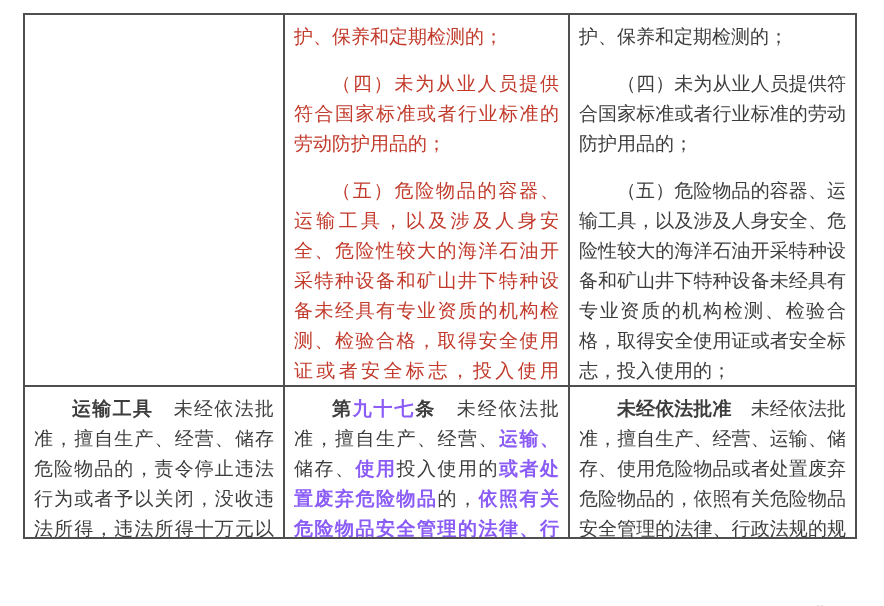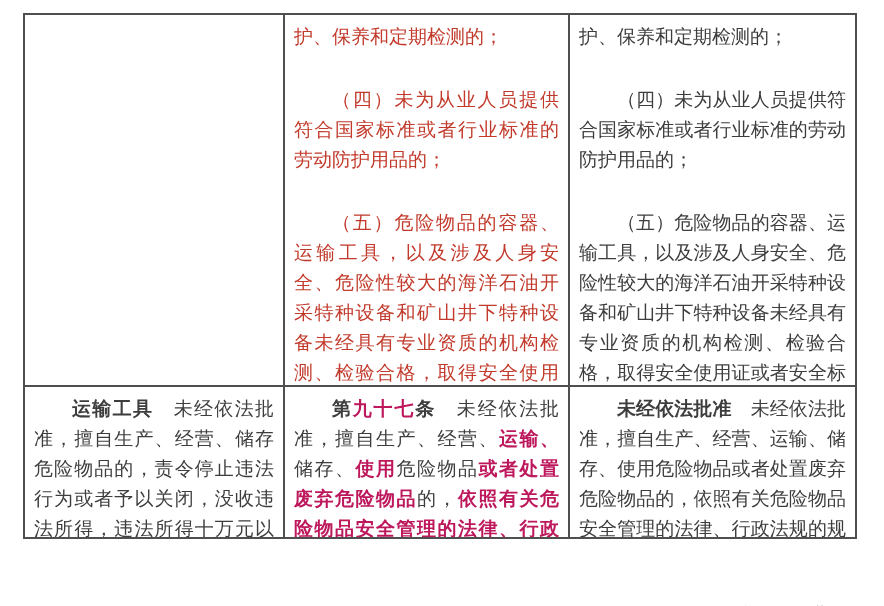--- a/index.html
+++ b/index.html
@@ -31,24 +31,24 @@
     padding: 7px 9px 0 9px;
     overflow: hidden;
     font-size: 19px;
     line-height: 30px;
     text-align: justify;
   }
   .c3 { border-right: none; }
   .r2 { border-bottom: none; }
   .red-cell { color: #c23a2b; }
   .para { margin: 0; }
-  .para + .para { margin-top: 33px; }
+  .para + .para { margin-top: 17px; }
   .para.indent { text-indent: 2em; }
   .seg-bold { font-weight: bold; }
-  .seg-red { color: #be185d; font-weight: bold; }
+  .seg-red { color: #8b5cf6; font-weight: bold; }
   .footer {
     position: absolute;
     left: 0;
     right: 7px;
     top: 572px;
     text-align: right;
     font-size: 15px;
     letter-spacing: 2px;
     color: #3d3d3d;
     margin-top: 32px;
@@ -67,20 +67,20 @@
       </div>
     <div class="cell r1 c3">
         <p class="para">护、保养和定期检测的；</p>
         <p class="para indent">（四）未为从业人员提供符合国家标准或者行业标准的劳动防护用品的；</p>
         <p class="para indent">（五）危险物品的容器、运输工具，以及涉及人身安全、危险性较大的海洋石油开采特种设备和矿山井下特种设备未经具有专业资质的机构检测、检验合格，取得安全使用证或者安全标志，投入使用的；</p>
       </div>
     <div class="cell r2 c1">
         <p class="para indent"><span class="seg-bold">运输工具</span><span>　未经依法批准，擅自生产、经营、储存危险物品的，责令停止违法行为或者予以关闭，没收违法所得，违法所得十万元以上的，并处违法所得一倍以上五倍以下的</span></p>
       </div>
     <div class="cell r2 c2">
-        <p class="para indent"><span class="seg-bold">第</span><span class="seg-red">九十七</span><span class="seg-bold">条</span><span>　未经依法批准，擅自生产、经营、</span><span class="seg-red">运输、</span><span>储存、</span><span class="seg-red">使用</span><span>危险物品</span><span class="seg-red">或者处置废弃危险物品</span><span>的，</span><span class="seg-red">依照有关危险物品安全管理的法律、行政法规的规定予以处罚</span></p>
+        <p class="para indent"><span class="seg-bold">第</span><span class="seg-red">九十七</span><span class="seg-bold">条</span><span>　未经依法批准，擅自生产、经营、</span><span class="seg-red">运输、</span><span>储存、</span><span class="seg-red">使用</span><span>投入使用的</span><span class="seg-red">或者处置废弃危险物品</span><span>的，</span><span class="seg-red">依照有关危险物品安全管理的法律、行政法规的规定予以处罚</span></p>
       </div>
     <div class="cell r2 c3">
         <p class="para indent"><span class="seg-bold">未经依法批准</span><span>　未经依法批准，擅自生产、经营、运输、储存、使用危险物品或者处置废弃危险物品的，依照有关危险物品安全管理的法律、行政法规的规定予以处罚；构成犯罪的，依照刑法有关规定追</span></p>
       </div>
   </div>
   <div class="footer">第 64 页 共 76 页</div>
 </div>
 
 </body></html>

